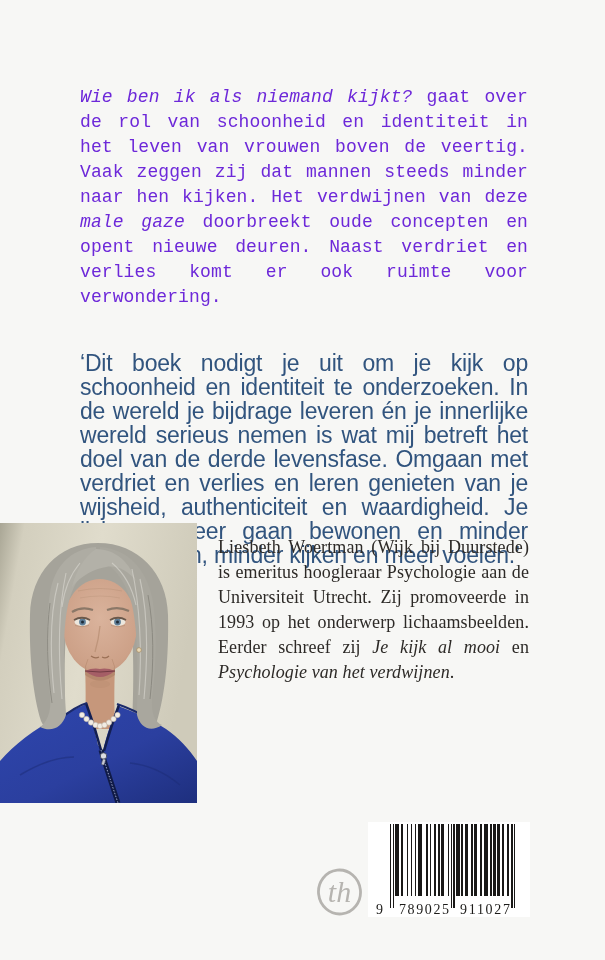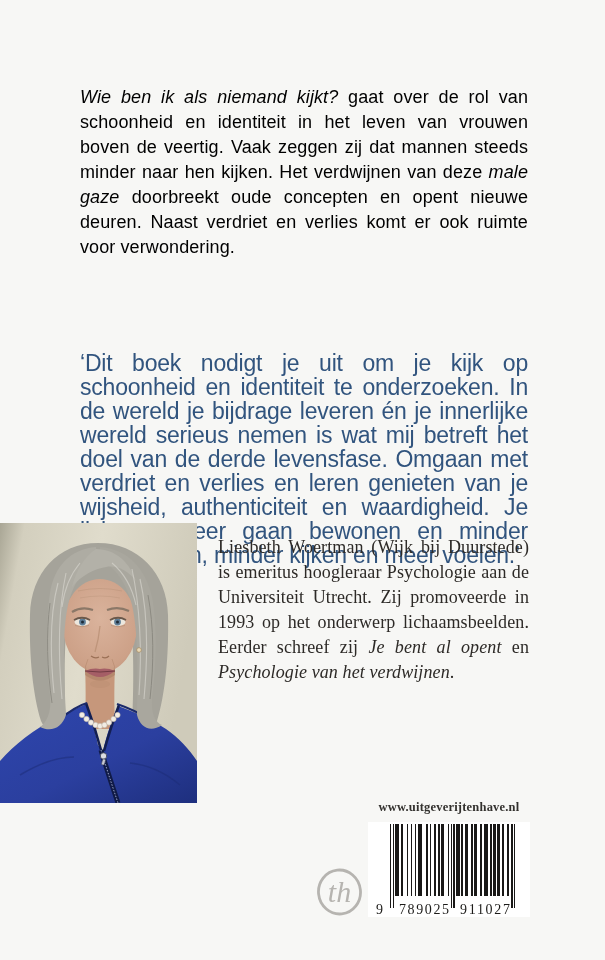--- a/index.html
+++ b/index.html
@@ -3,22 +3,22 @@
 <meta charset="utf-8">
 <style>
   html,body{margin:0;padding:0;}
   body{background:#e9e9e7;font-family:"Liberation Serif","DejaVu Serif",serif;}
   .page{
     position:relative;width:605px;height:960px;margin:0 auto;
     background:#f7f7f5;overflow:hidden;
   }
   .serif-par{
     position:absolute;left:80px;width:448px;
-    font-family:Liberation Sans, sans-serif;
-    font-size:18px;line-height:25px;color:#000000;
+    font-family:Liberation Mono, monospace;
+    font-size:18px;line-height:25px;color:#6d28d9;
     text-align:justify;letter-spacing:0.1px;
   }
   .it{font-style:italic;}
   #para-intro{top:67px;}
   #para-theme{top:236px;}
   #quote{
     position:absolute;left:80px;top:328px;width:448px;
     font-family:"Liberation Sans","DejaVu Sans",sans-serif;
     font-size:23px;line-height:24px;color:#31547e;
     text-align:justify;letter-spacing:-0.2px;
@@ -153,23 +153,22 @@
       <path d="M80,40 C70,52 64,68 62,84"></path>
       <path d="M112,40 C124,50 132,64 136,82"></path>
     </g>
     <g stroke="#6f6d65" stroke-width="1" fill="none" opacity="0.5">
       <path d="M50,80 C46,110 47,146 52,180"></path>
       <path d="M148,72 C154,104 154,140 150,176"></path>
     </g>
     <circle cx="139" cy="127" r="2.3" fill="#e8d9b8" stroke="#a5834f" stroke-width="0.6"></circle>
   </svg>
 
-  <p id="bio-text"><span>Liesbeth Woertman (Wijk bij Duurstede) is emeritus hoogleraar Psychologie aan de Universiteit Utrecht. Zij promoveerde in 1993 op het onderwerp lichaamsbeelden. Eerder schreef zij </span><span class="it">Je bent al opent</span><span> en </span><span class="it">Psychologie van het verdwijnen</span><span>.</span></p>
-
-  <div id="website">www.uitgeverijtenhave.nl</div>
+  <p id="bio-text"><span>Liesbeth Woertman (Wijk bij Duurstede) is emeritus hoogleraar Psychologie aan de Universiteit Utrecht. Zij promoveerde in 1993 op het onderwerp lichaamsbeelden. Eerder schreef zij </span><span class="it">Je kijk al mooi</span><span> en </span><span class="it">Psychologie van het verdwijnen</span><span>.</span></p>
+
 
   <div id="barcode-box">
     <svg id="barcode-svg" viewBox="0 0 162 95" aria-hidden="true">
       <g id="barcode-bars" shape-rendering="crispEdges">
           <rect x="22.00" y="2" width="1.32" height="84"></rect>
           <rect x="24.64" y="2" width="1.32" height="84"></rect>
           <rect x="27.28" y="2" width="1.32" height="72"></rect>
           <rect x="28.60" y="2" width="1.32" height="72"></rect>
           <rect x="29.92" y="2" width="1.32" height="72"></rect>
           <rect x="32.56" y="2" width="1.32" height="72"></rect>

